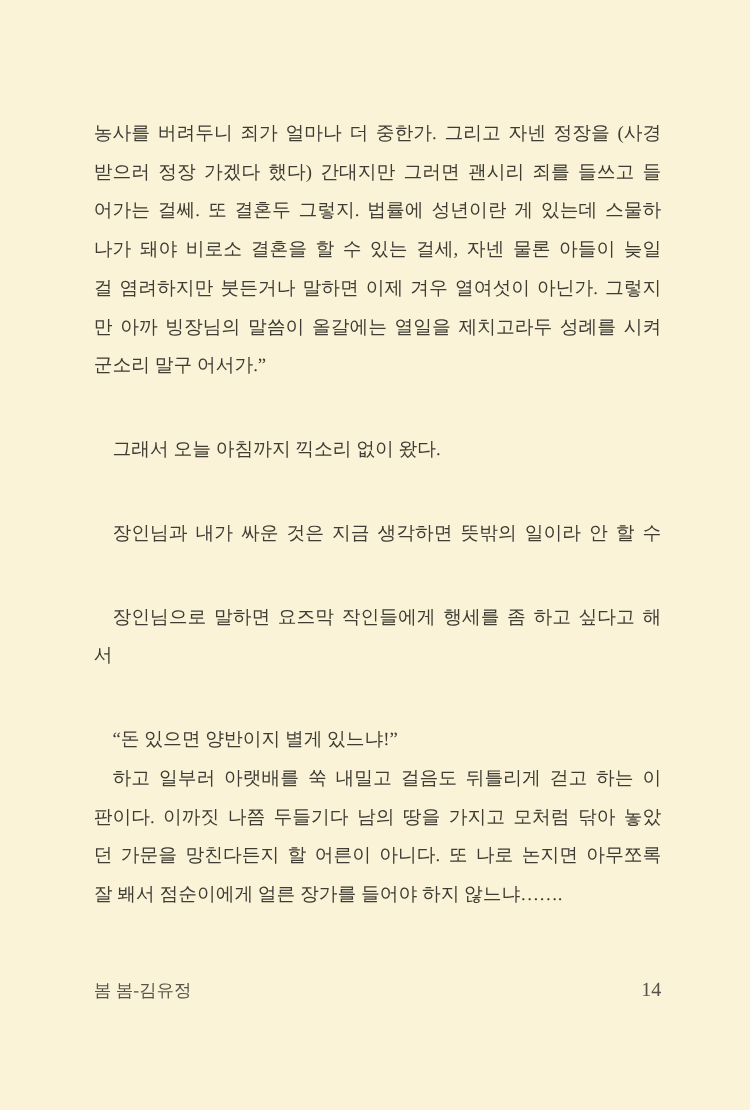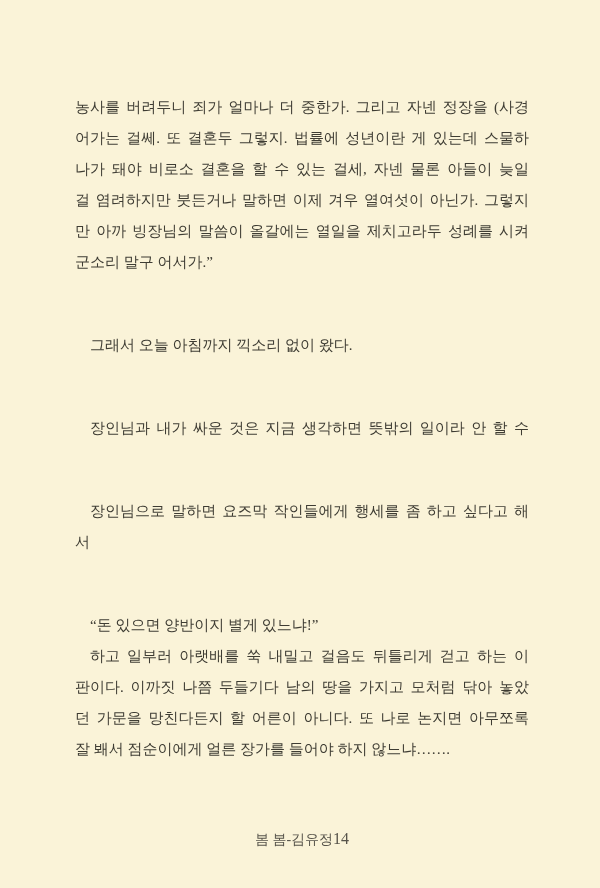--- a/index.html
+++ b/index.html
@@ -26,59 +26,60 @@
     top: 92px;
     width: 454px;
     font-size: 15px;
     line-height: 31px;
   }
   .para {
     margin: 0;
     padding: 0;
   }
   .para.gap {
-    margin-top: 52px;
+    margin-top: 36px;
   }
   .line {
     height: 31px;
     text-align: justify;
     text-align-last: justify;
     overflow: hidden;
   }
   .line.para-last {
     text-align: right;
     text-align-last: left;
     font-family: Liberation Serif, serif;
   }
   .line.indent {
     text-indent: 15px;
   }
   .footer {
     position: absolute;
     left: 75px;
     right: 71px;
-    top: 827px;
+    top: 781px;
     display: flex;
-    justify-content: center;
+    justify-content: space-between;
     align-items: baseline;
     font-size: 14px;
     line-height: 24px;
     color: #56534a;
   }
   .footer .pagenum {
     font-size: 16px;
   }
 </style>
 </head>
 <body style="background: rgb(250, 243, 216); color: rgb(62, 60, 51);">
 
 <div class="page">
   <div class="content" id="content">
       <div class="para">
         <div class="line">농사를 버려두니 죄가 얼마나 더 중한가. 그리고 자넨 정장을 (사경</div>
+        <div class="line">받으러 정장 가겠다 했다) 간대지만 그러면 괜시리 죄를 들쓰고 들</div>
         <div class="line">어가는 걸쎄. 또 결혼두 그렇지. 법률에 성년이란 게 있는데 스물하</div>
         <div class="line">나가 돼야 비로소 결혼을 할 수 있는 걸세, 자넨 물론 아들이 늦일</div>
         <div class="line">걸 염려하지만 붓든거나 말하면 이제 겨우 열여섯이 아닌가. 그렇지</div>
         <div class="line">만 아까 빙장님의 말씀이 올갈에는 열일을 제치고라두 성례를 시켜</div>
         <div class="line para-last">군소리 말구 어서가.”</div>
       </div>
       <div class="para gap">
         <div class="line para-last indent">그래서 오늘 아침까지 끽소리 없이 왔다.</div>
       </div>
       <div class="para gap">

